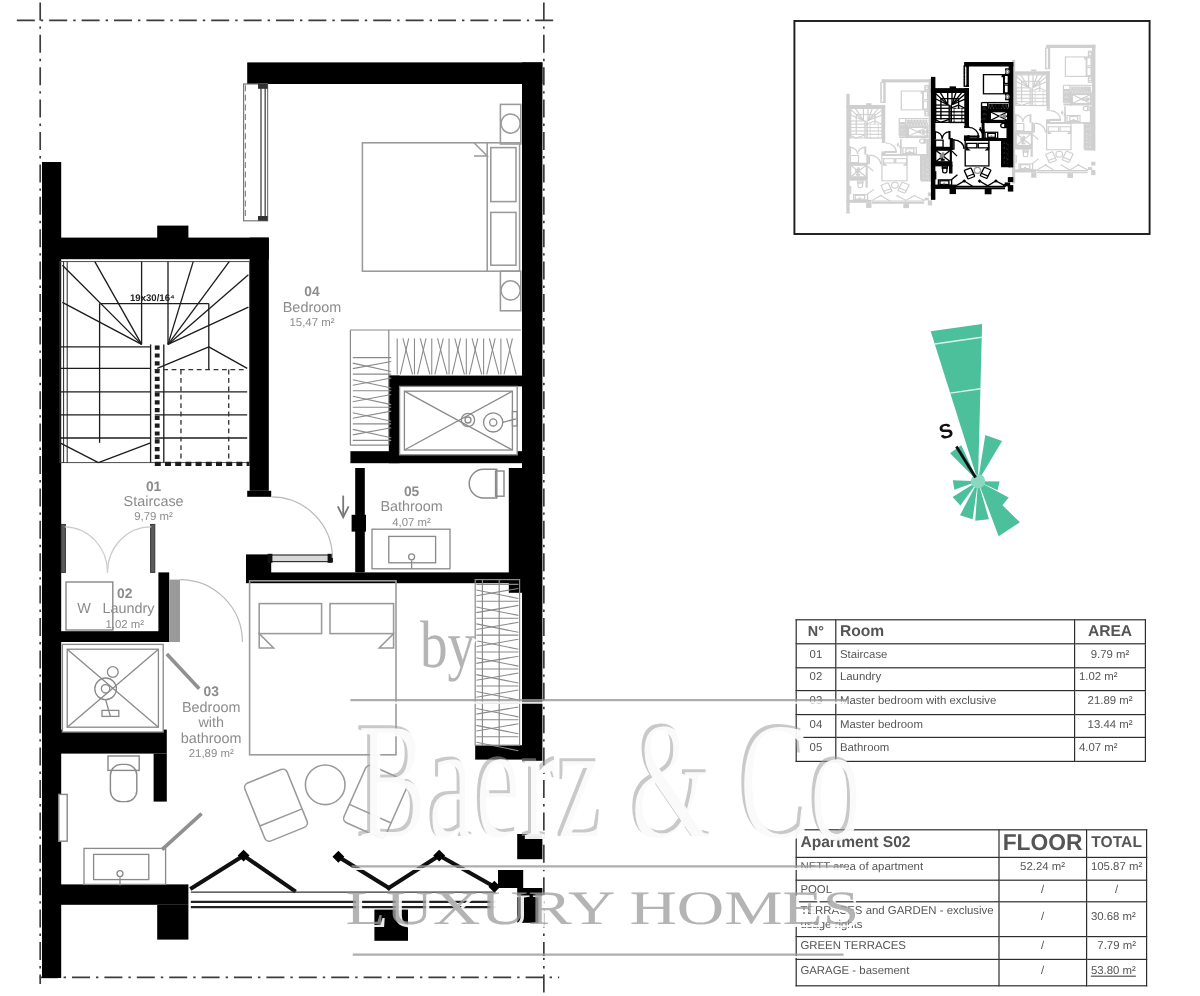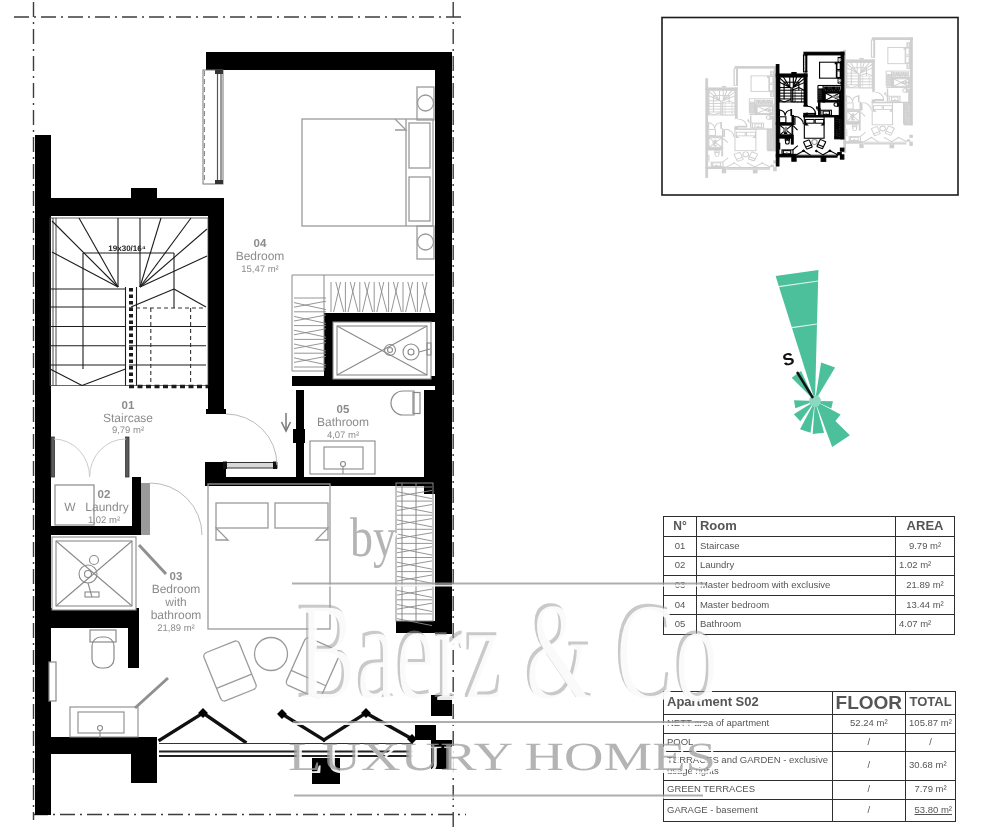--- a/index.html
+++ b/index.html
@@ -1518,21 +1518,21 @@
           <td style="">30.68 m²</td>
         </tr>
   <tr style="height:19px;">
           <td>GREEN TERRACES</td>
           <td style="text-align:center;">/</td>
           <td style="text-align:center;">7.79 m²</td>
         </tr>
   <tr style="height:22px;">
           <td>GARAGE - basement</td>
           <td style="text-align:center;">/</td>
-          <td style="text-align:right;text-decoration:underline;">53.80 m²</td>
+          <td style="text-align:left;text-decoration:underline;">53.80 m²</td>
         </tr>
 </tbody>
     </table>
 
 <svg id="wm" width="1000" height="830" viewBox="0 0 1000 830" style="pointer-events:none;">
   <g font-family="Liberation Serif,serif">
     <g fill="#9e9e9e" opacity="0.55">
       <text x="296" y="697" font-size="141" textLength="421" lengthAdjust="spacingAndGlyphs">Baerz &amp; Co</text>
     </g>
     <g fill="#ffffff" opacity="0.92">

